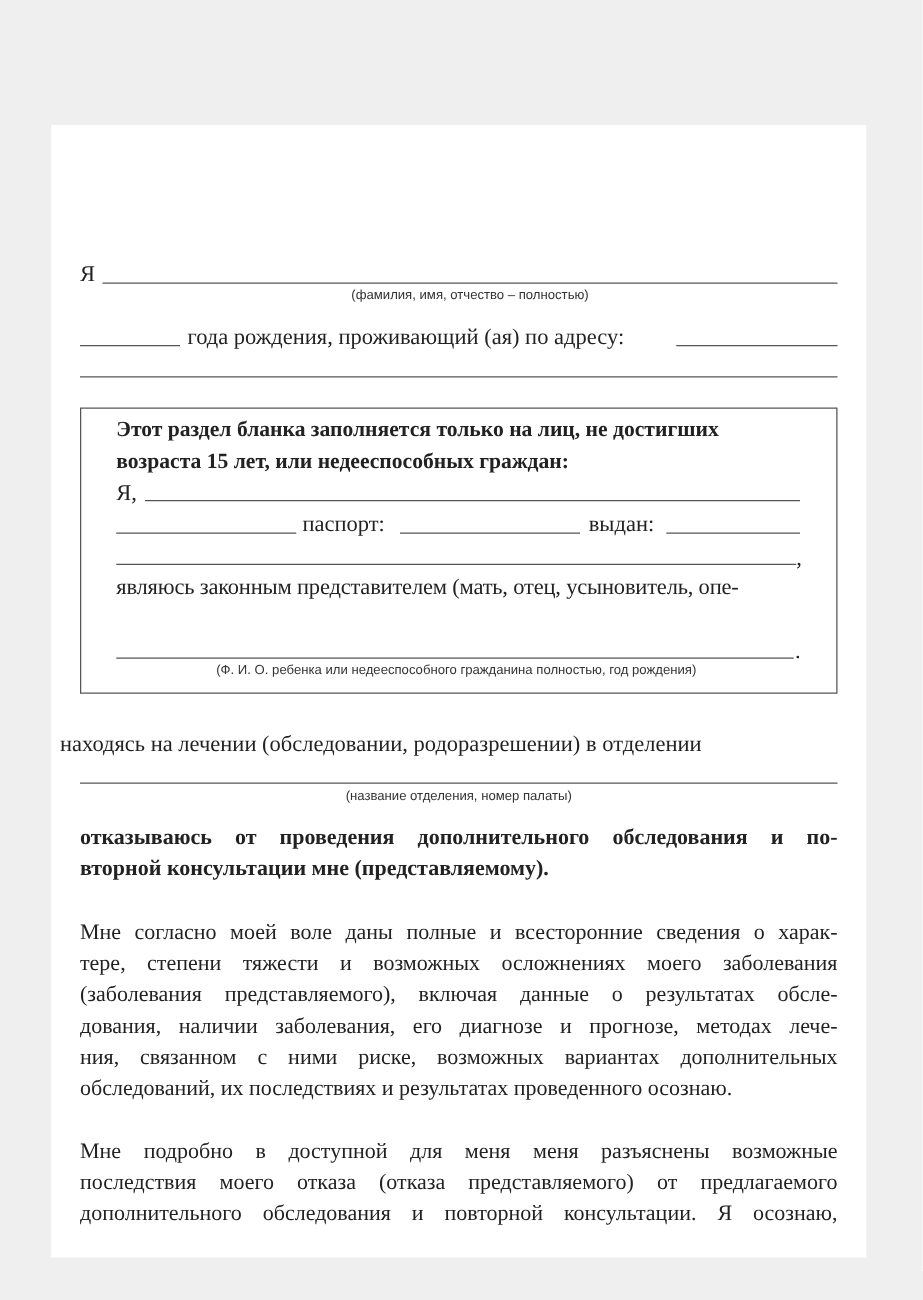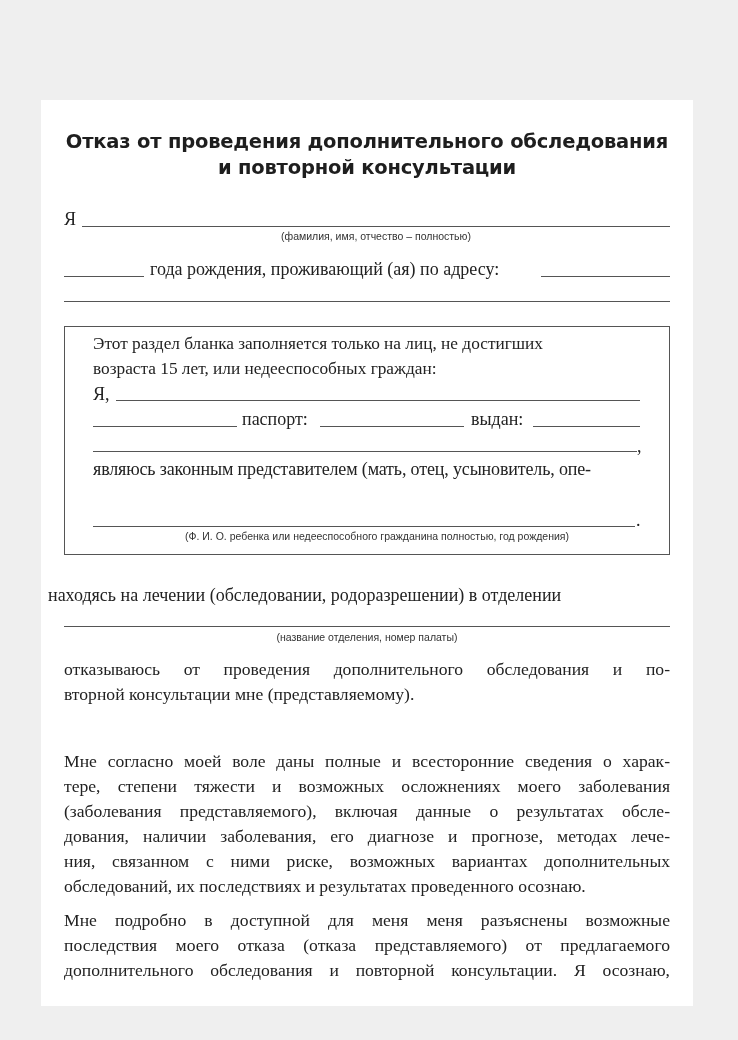--- a/index.html
+++ b/index.html
@@ -16,37 +16,33 @@
       font-family: "DejaVu Sans", "Liberation Sans", sans-serif; font-weight: bold;
       font-size: 19.5px; line-height: 26px; color: #1e1e1e; letter-spacing: -0.2px;
     }
     .line { position: absolute; border-bottom: 1px solid #555; height: 0; }
     .t { position: absolute; font-family: "Liberation Serif", "DejaVu Serif", serif; font-size: 18px; line-height: 20px; white-space: nowrap; color: #222; }
     .cap { position: absolute; font-family: Liberation Sans, sans-serif; font-size: 10.5px; line-height: 12px; text-align: center; color: #333; white-space: nowrap; }
     .box {
       position: absolute; left: 23px; top: 226px; width: 604px; height: 227px;
       border: 1.5px solid #555;
     }
-    .bold { font-weight: normal; }
+    .bold { font-weight: bold; }
     .para {
       position: absolute; left: 23px; width: 606px;
       font-family: "Liberation Serif", "DejaVu Serif", serif; font-size: 18.2px; line-height: 25px;
       text-align: justify; color: #222;
     }
     .para div { text-align-last: justify; white-space: nowrap; }
     .para div.last { text-align-last: left; }
   </style>
 </head>
 <body>
 
 <div class="page">
-  <div class="title">
-    <div>Отказ от проведения дополнительного обследования</div>
-    <div>и повторной консультации</div>
-  </div>
 
   <div class="t" style="left:23px; top:109px;">Я</div>
   <div class="line" style="left:41px; width:588px; top:126px;"></div>
   <div class="cap" style="left:41px; width:588px; top:130px;">(фамилия, имя, отчество – полностью)</div>
 
   <div class="line" style="left:23px; width:80px; top:176px;"></div>
   <div class="t" style="left:109px; top:159px;">года рождения, проживающий (ая) по адресу:</div>
   <div class="line" style="left:500px; width:129px; top:176px;"></div>
   <div class="line" style="left:23px; width:606px; top:201px;"></div>
 
@@ -63,33 +59,33 @@
   <div class="t" style="left:430px; top:309px;">выдан:</div>
   <div class="line" style="left:492px; width:107px; top:326px;"></div>
 
   <div class="line" style="left:52px; width:544px; top:351px;"></div>
   <div class="t" style="left:596px; top:336px;">,</div>
 
   <div class="t" style="left:52px; top:359px; letter-spacing:-0.15px;">являюсь законным представителем (мать, отец, усыновитель, опе-</div>
 
   <div class="line" style="left:52px; width:542px; top:426px;"></div>
   <div class="t" style="left:595px; top:410px;">.</div>
-  <div class="cap" style="left:64px; width:544px; top:430px;">(Ф. И. О. ребенка или недееспособного гражданина полностью, год рождения)</div>
+  <div class="cap" style="left:52px; width:544px; top:430px;">(Ф. И. О. ребенка или недееспособного гражданина полностью, год рождения)</div>
 
   <div class="t" style="left:7px; top:485px;">находясь на лечении (обследовании, родоразрешении) в отделении</div>
   <div class="line" style="left:23px; width:606px; top:526px;"></div>
   <div class="cap" style="left:23px; width:606px; top:531px;">(название отделения, номер палаты)</div>
 
   <div class="para bold" style="top:557px; font-size:17.6px;">
     <div style="display: block; white-space: normal;">отказываюсь от проведения дополнительного обследования и по-</div>
     <div class="last" style="display: block; white-space: normal;">вторной консультации мне (представляемому).</div>
   </div>
 
   <div class="para" style="top:633px; font-size:17.6px;">
-    <div style="display: block; white-space: normal; margin-top: 16px;">Мне согласно моей воле даны полные и всесторонние сведения о харак-</div>
+    <div style="display: block; white-space: normal;">Мне согласно моей воле даны полные и всесторонние сведения о харак-</div>
     <div style="display: block; white-space: normal;">тере, степени тяжести и возможных осложнениях моего заболевания</div>
     <div style="display: block; white-space: normal;">(заболевания представляемого), включая данные о результатах обсле-</div>
     <div style="display: block; white-space: normal;">дования, наличии заболевания, его диагнозе и прогнозе, методах лече-</div>
     <div style="display: block; white-space: normal;">ния, связанном с ними риске, возможных вариантах дополнительных</div>
     <div class="last" style="display: block; white-space: normal;">обследований, их последствиях и результатах проведенного осознаю.</div>
   </div>
 
   <div class="para" style="top:808px; font-size:17.6px;">
     <div style="display: block; white-space: normal;">Мне подробно в доступной для меня меня разъяснены возможные</div>
     <div style="display: block; white-space: normal;">последствия моего отказа (отказа представляемого) от предлагаемого</div>

